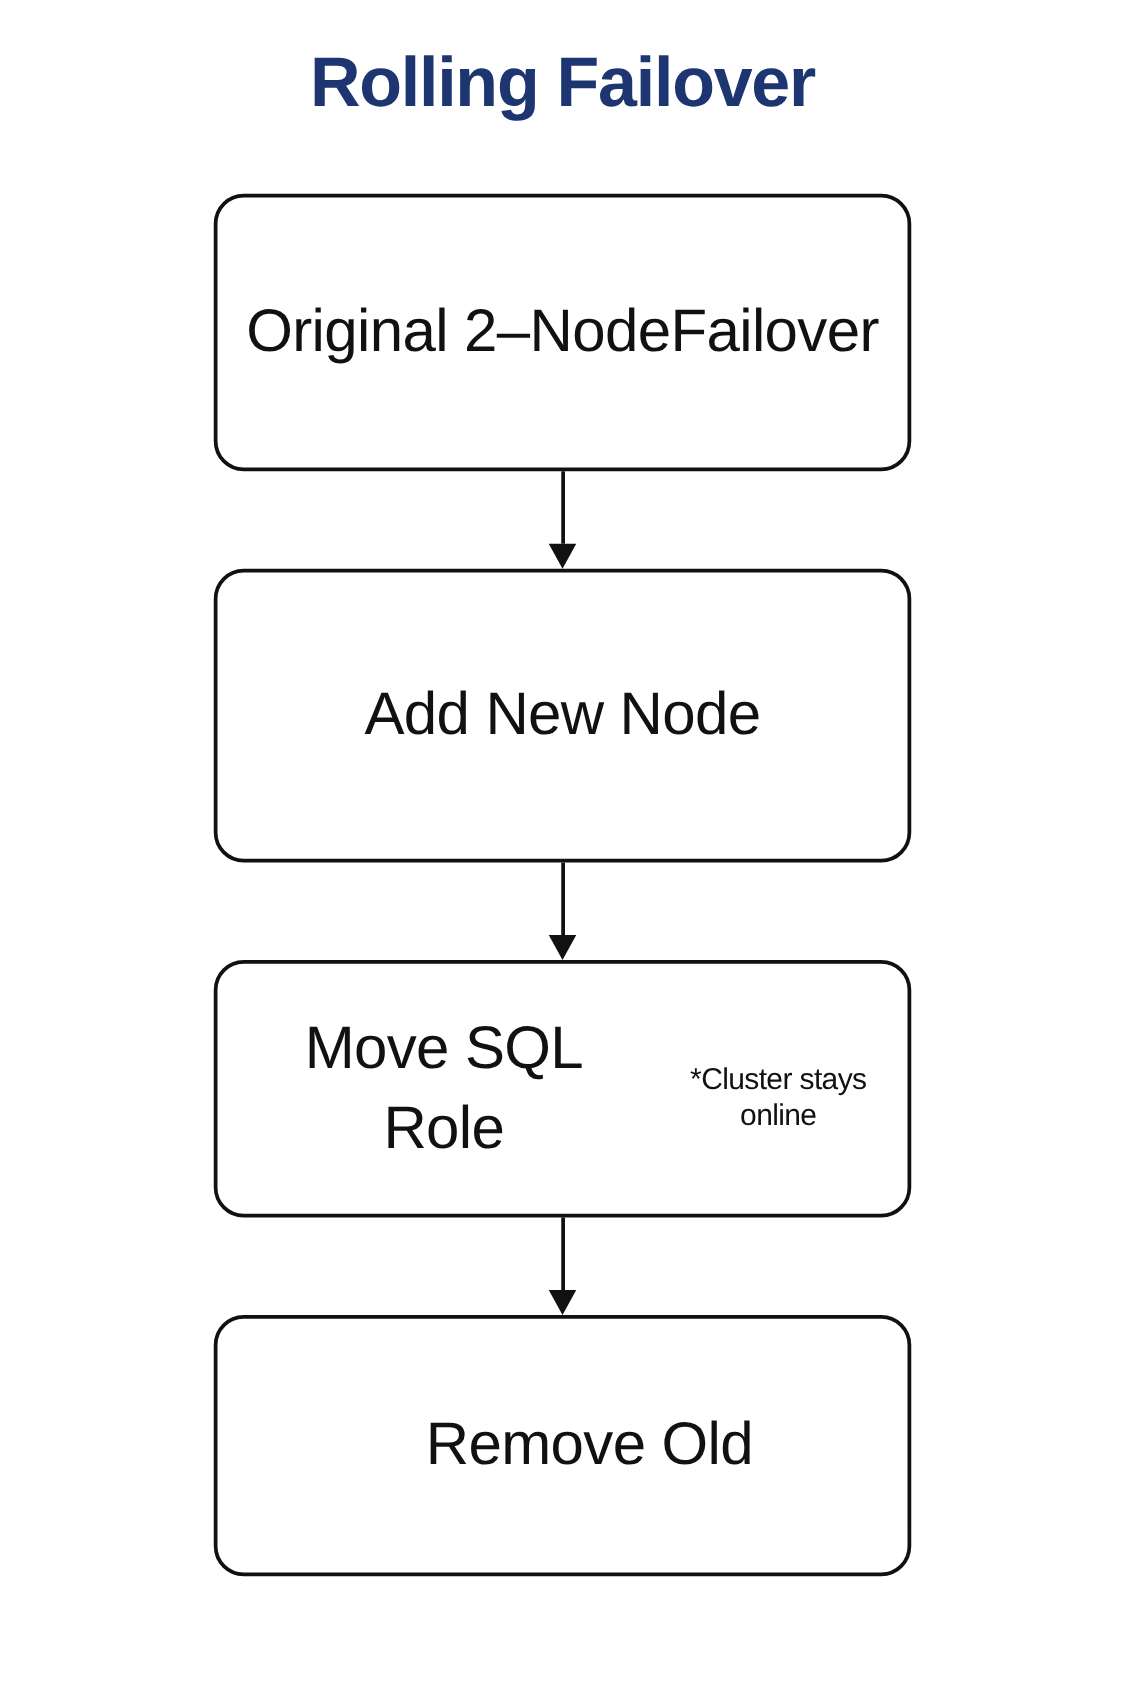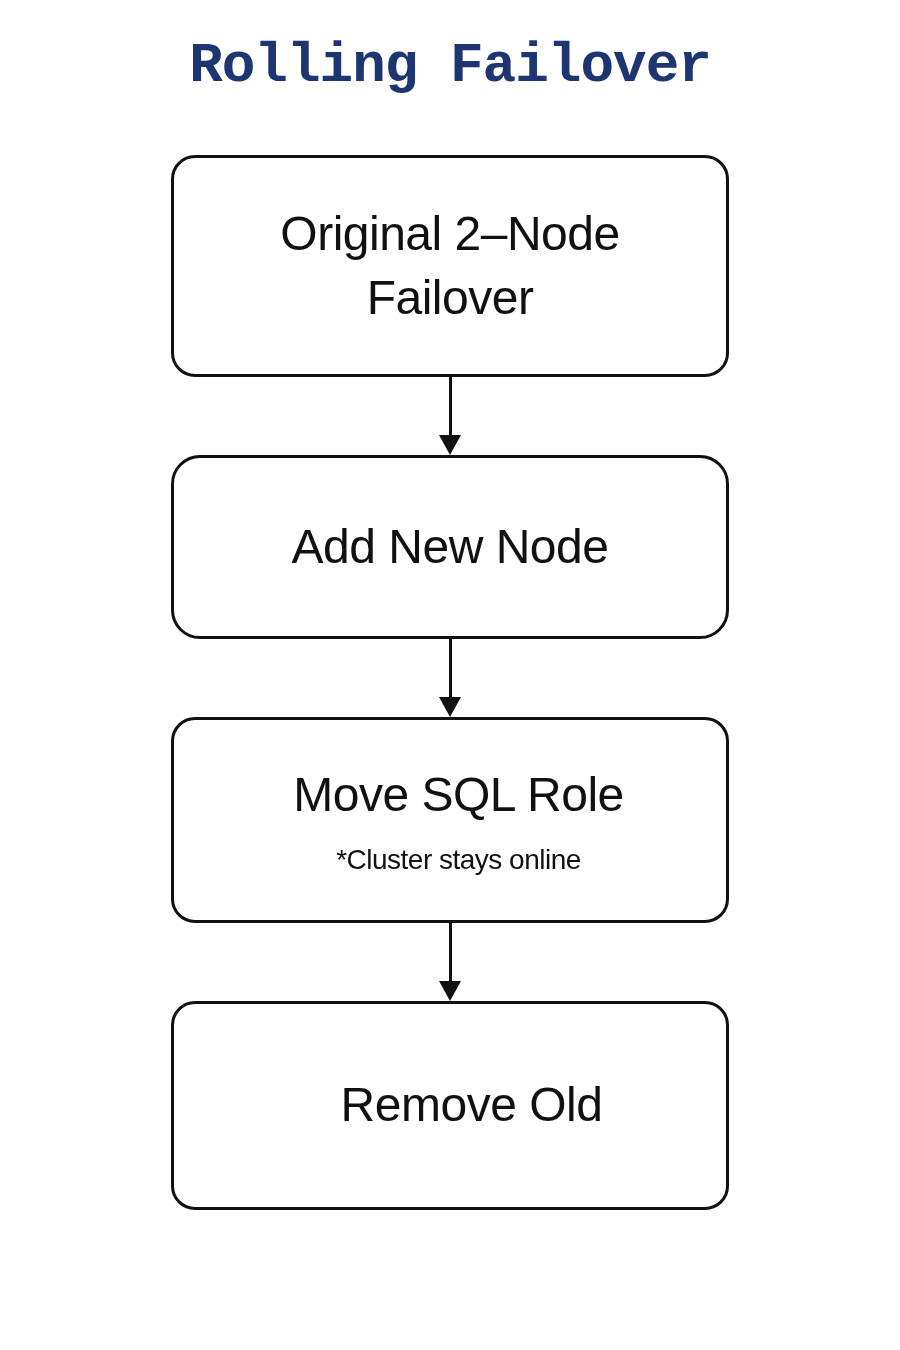--- a/index.html
+++ b/index.html
@@ -17,57 +17,56 @@
     overflow: hidden;
   }
   .title {
     margin: 30px 0 0 0;
     text-align: center;
     font-weight: bold;
     font-size: 56px;
     line-height: 1.3;
     letter-spacing: -1px;
     color: var(--title, #1d3570);
-    font-family: Liberation Mono, monospace;
   }
   .title .title-line {
     display: block;
   }
   .flow {
     width: 558px;
     margin: 52px auto 0 auto;
     display: flex;
     flex-direction: column;
     align-items: stretch;
   }
   .node {
     box-sizing: border-box;
     border: 3px solid var(--box-border, #111111);
     border-radius: 24px;
     background: #ffffff;
     display: flex;
-    flex-direction: column;
+    flex-direction: row;
     justify-content: center;
     align-items: center;
     text-align: center;
     color: var(--box-text, #111111);
   }
   .node-1 { height: 222px; }
-  .node-2 { height: 184px; border-radius: 29px; }
+  .node-2 { height: 235px; }
   .node-3 { height: 206px; padding-left: 17px; }
   .node-4 { height: 209px; padding-left: 43px; }
   .node-line {
     display: block;
     font-size: 48px;
     line-height: 1.33;
     letter-spacing: -0.5px;
   }
   .node-note {
     display: block;
-    font-size: 28px;
+    font-size: 24px;
     line-height: 1.2;
     margin-top: 16px;
     letter-spacing: -0.5px;
   }
   .arrow {
     height: 78px;
     display: flex;
     flex-direction: column;
     align-items: center;
   }

